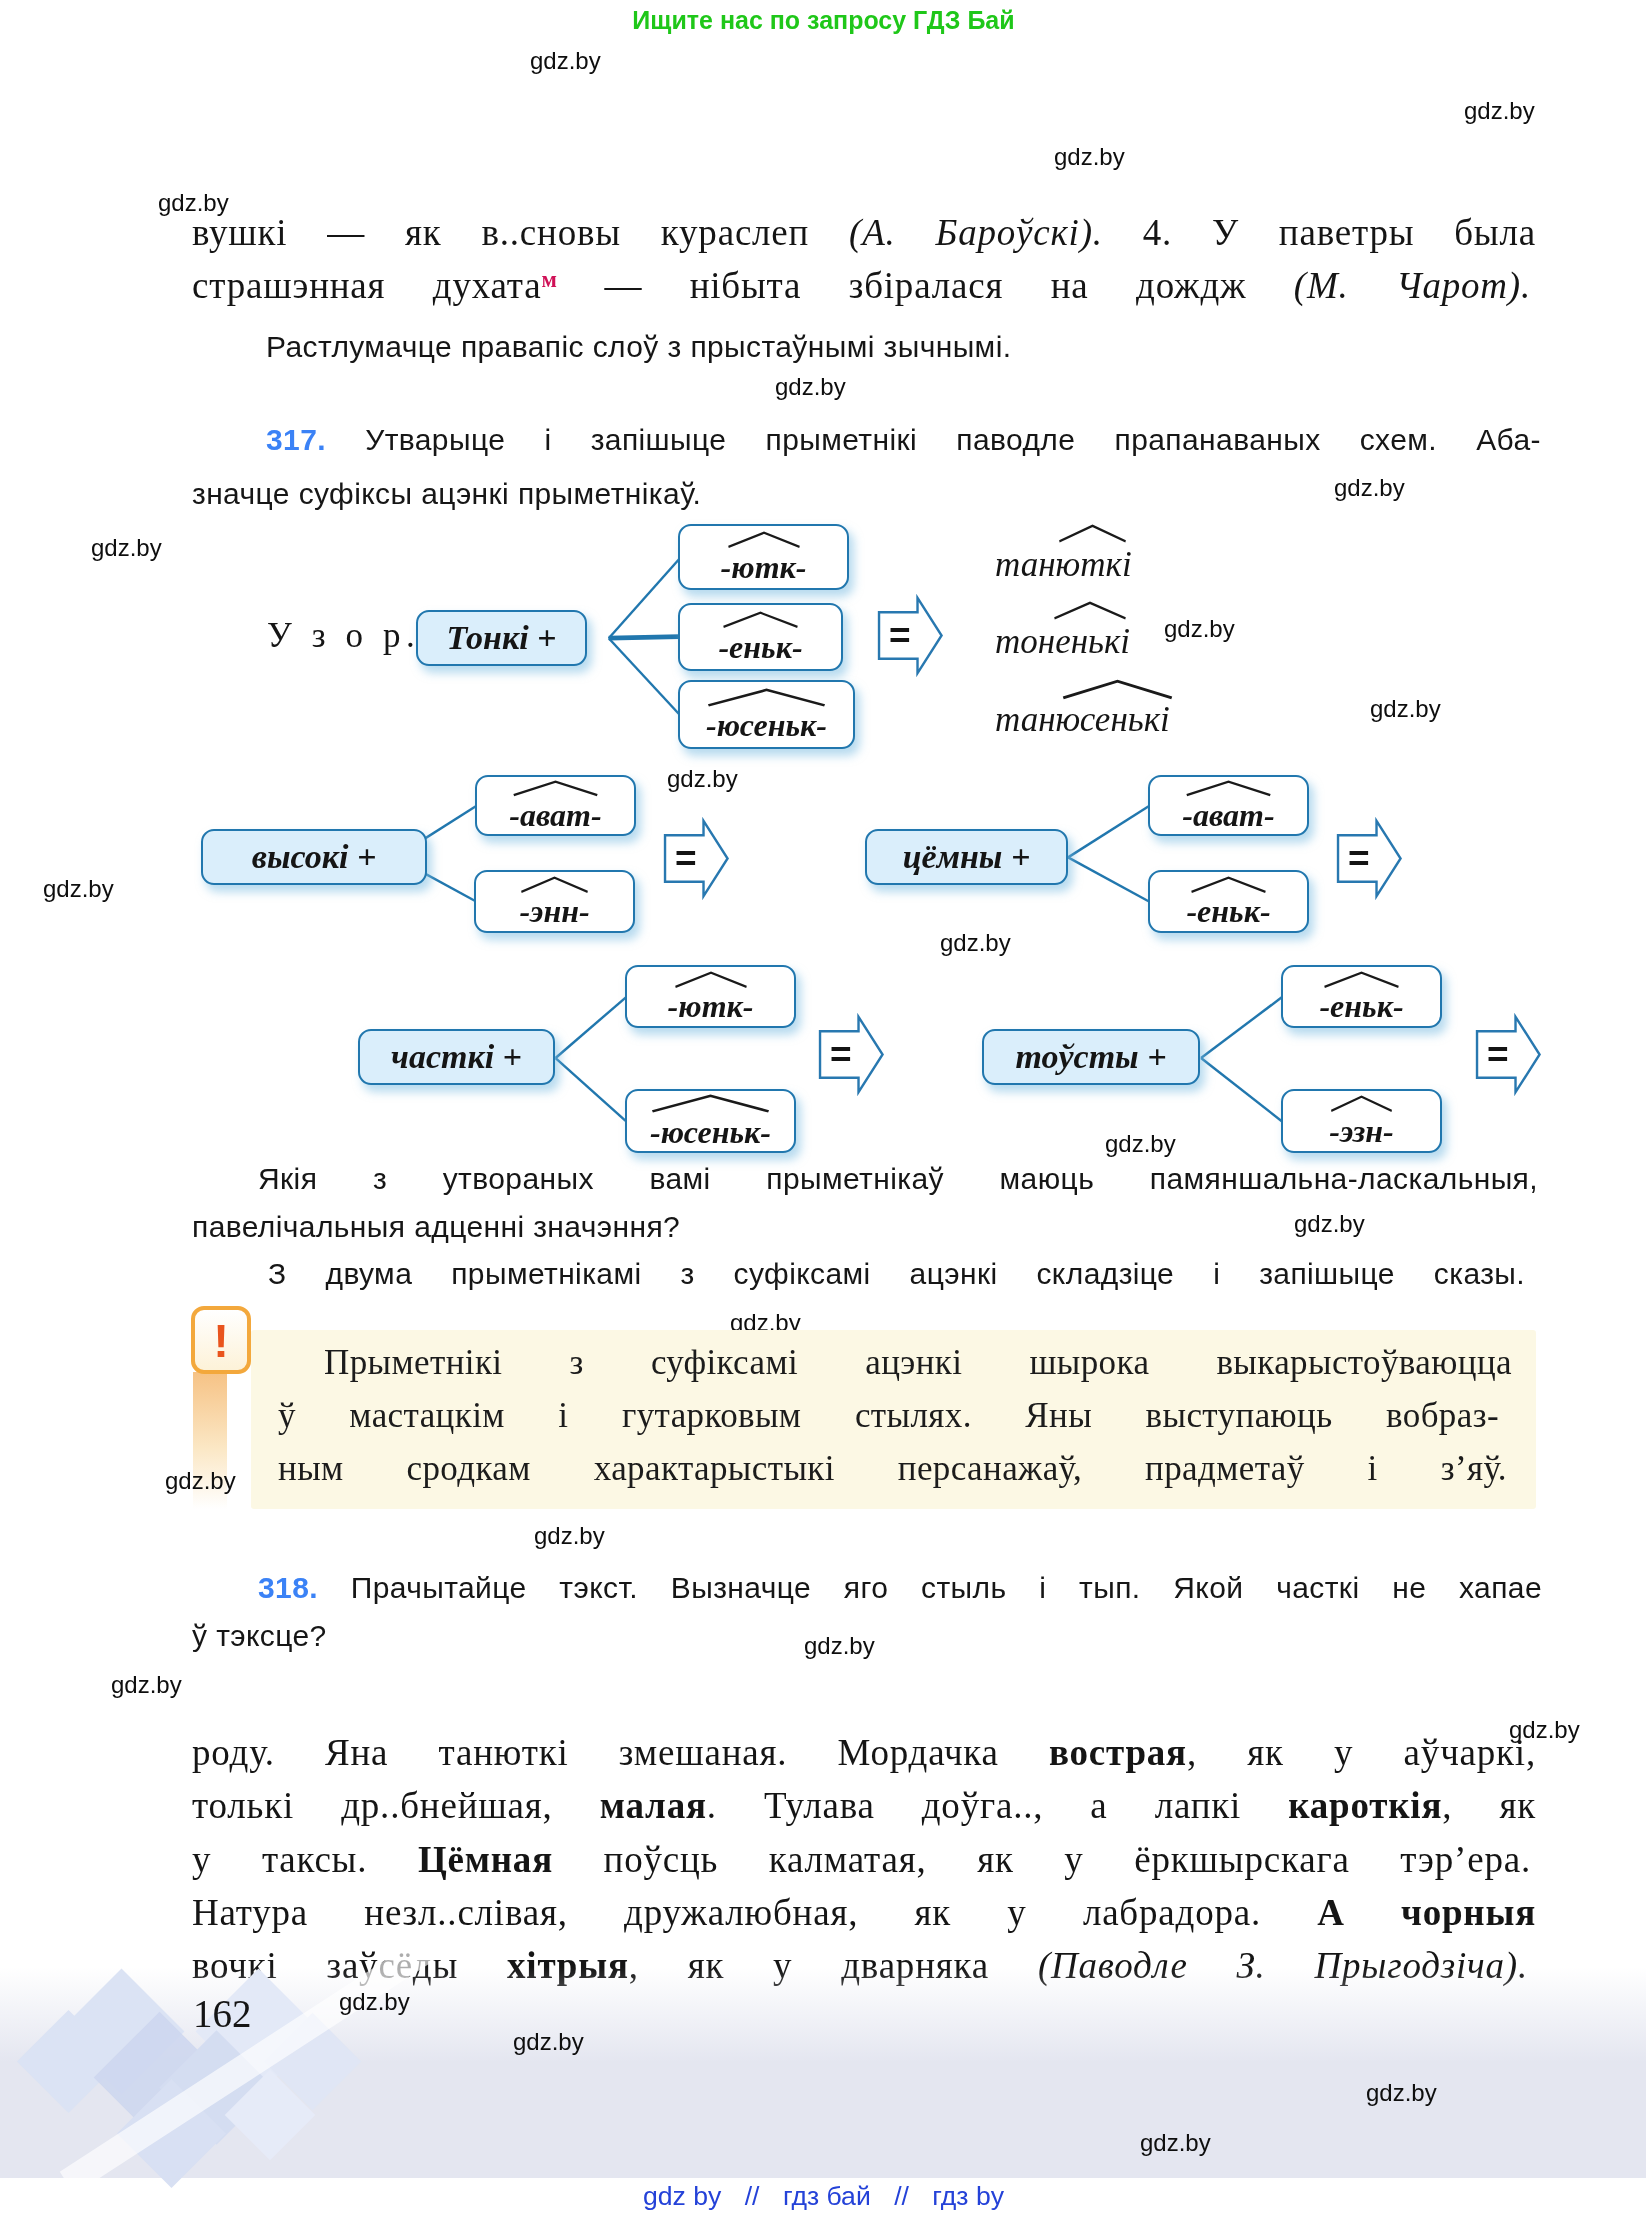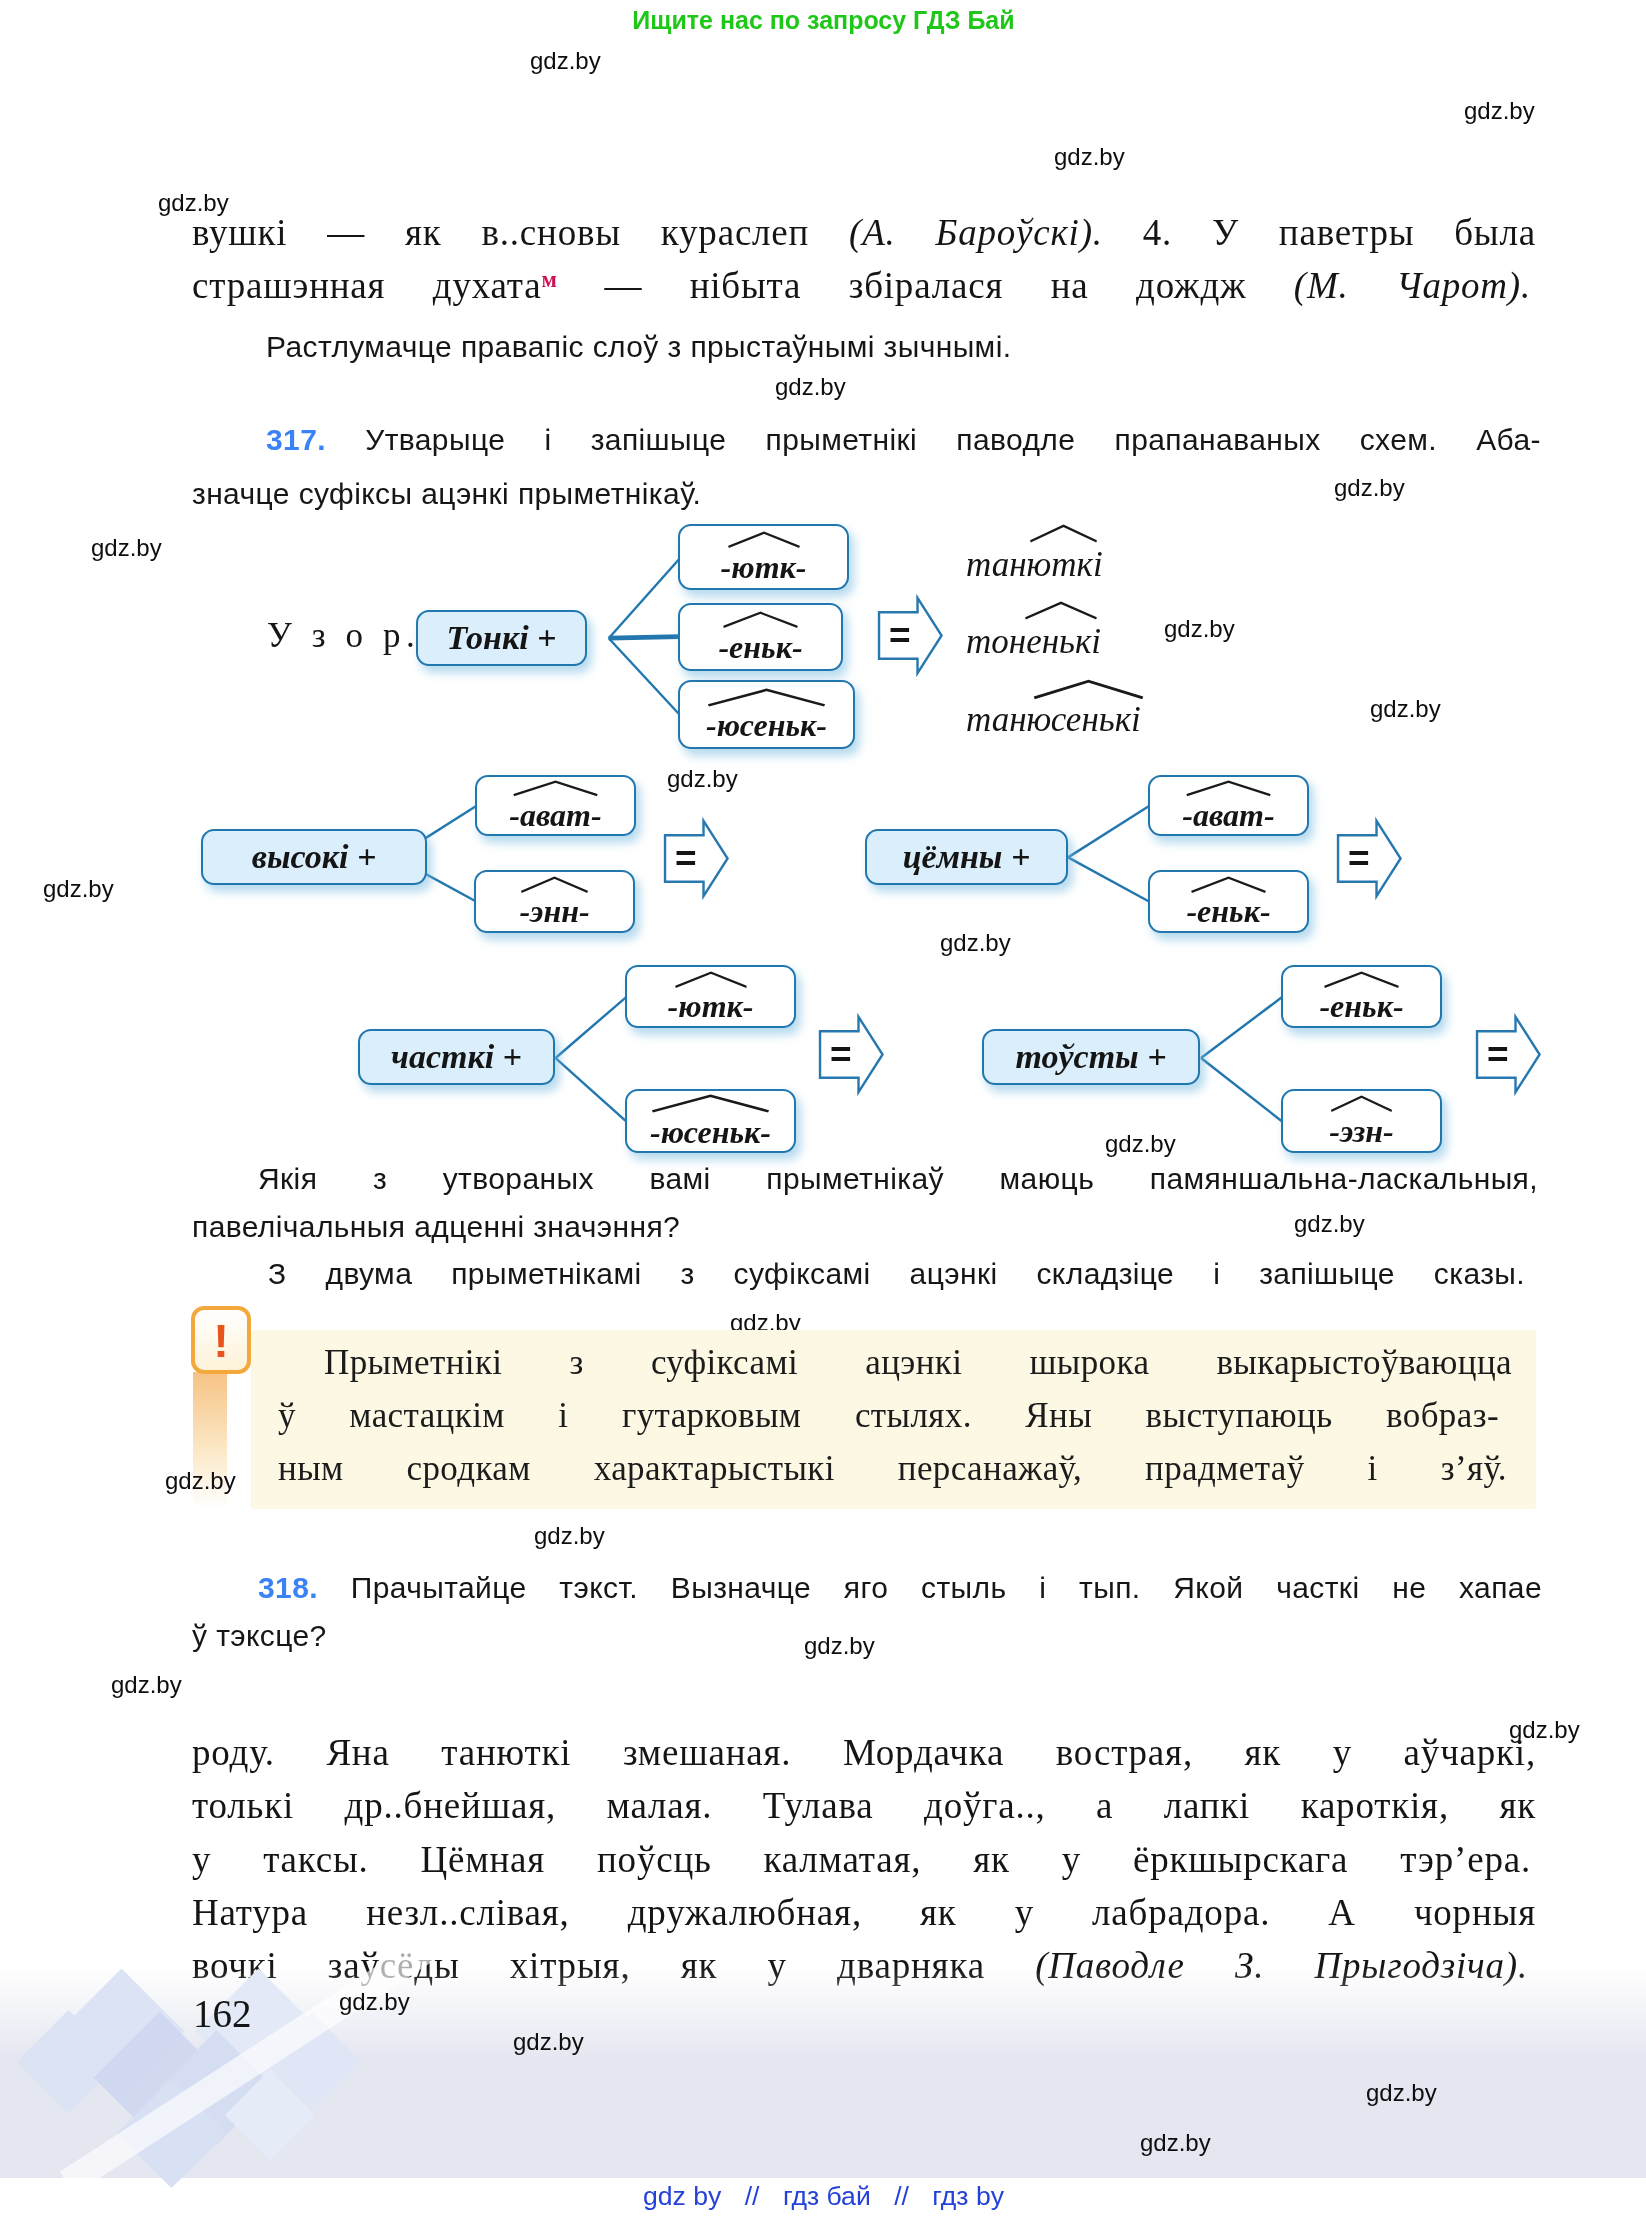--- a/index.html
+++ b/index.html
@@ -8,30 +8,30 @@
   .wm{position:absolute;font:24px "Liberation Sans",sans-serif;color:#0e0e0e;white-space:nowrap;}
   .green-head{position:absolute;top:6.4px;left:0;width:100%;text-align:center;
         font:600 25px "Liberation Sans",sans-serif;color:#1fc719;}
   .serifline{position:absolute;font-size:37px;letter-spacing:0.8px;line-height:1.2;white-space:nowrap;}
   .sansline{position:absolute;font-family:"Liberation Sans",sans-serif;font-size:30px;
         letter-spacing:0.4px;line-height:1.2;white-space:nowrap;color:#161616;}
   .just{white-space:normal;text-align:justify;text-align-last:justify;}
   .exnum{color:#3b82f6;font-weight:bold;}
   .supm{color:#d01157;font-weight:bold;font-size:22.6px;vertical-align:11.3px;letter-spacing:0;}
   .it{font-style:italic;}
-  .bd{font-weight:normal;}
+  .bd{font-weight:bold;}
   
   .base,.sufbox{position:absolute;border:2.4px solid #2177ae;border-radius:13px;
         box-shadow:4.8px 6.4px 9.7px rgba(125,190,225,.55);
         display:flex;align-items:center;justify-content:center;box-sizing:border-box;}
   .base{background:#daeefb;font:italic bold 34px "Liberation Serif",serif;}
   .sufbox{background:#ffffff;flex-direction:column;font:italic bold 32px "Liberation Serif",serif;padding-top:3.2px;}
   .hat{display:block;}
   .hatline{stroke:#1a1a1a;stroke-width:2.6;fill:none;}
-  .result{position:absolute;font:italic 35px "Liberation Serif",serif;white-space:nowrap;}
+  .result{position:absolute;font:italic 35px "Liberation Serif",serif;white-space:nowrap;margin-left:29px;}
   .rhat{position:absolute;top:-21px;}
   .arrow{position:absolute;width:71px;height:85px;}
   .arrow svg{position:absolute;left:0;top:0;}
   .arrow .eq{position:absolute;left:9.7px;top:0;width:32px;height:100%;
         display:flex;align-items:center;justify-content:center;
         font:bold 37px "Liberation Sans",sans-serif;color:#141414;}
   .uzor-label{position:absolute;font-size:35px;letter-spacing:5.6px;}
   
   .notebox{position:absolute;left:251px;top:1330px;width:1285px;height:179px;
         background:#fcf8e4;border-radius:3.2px;}

